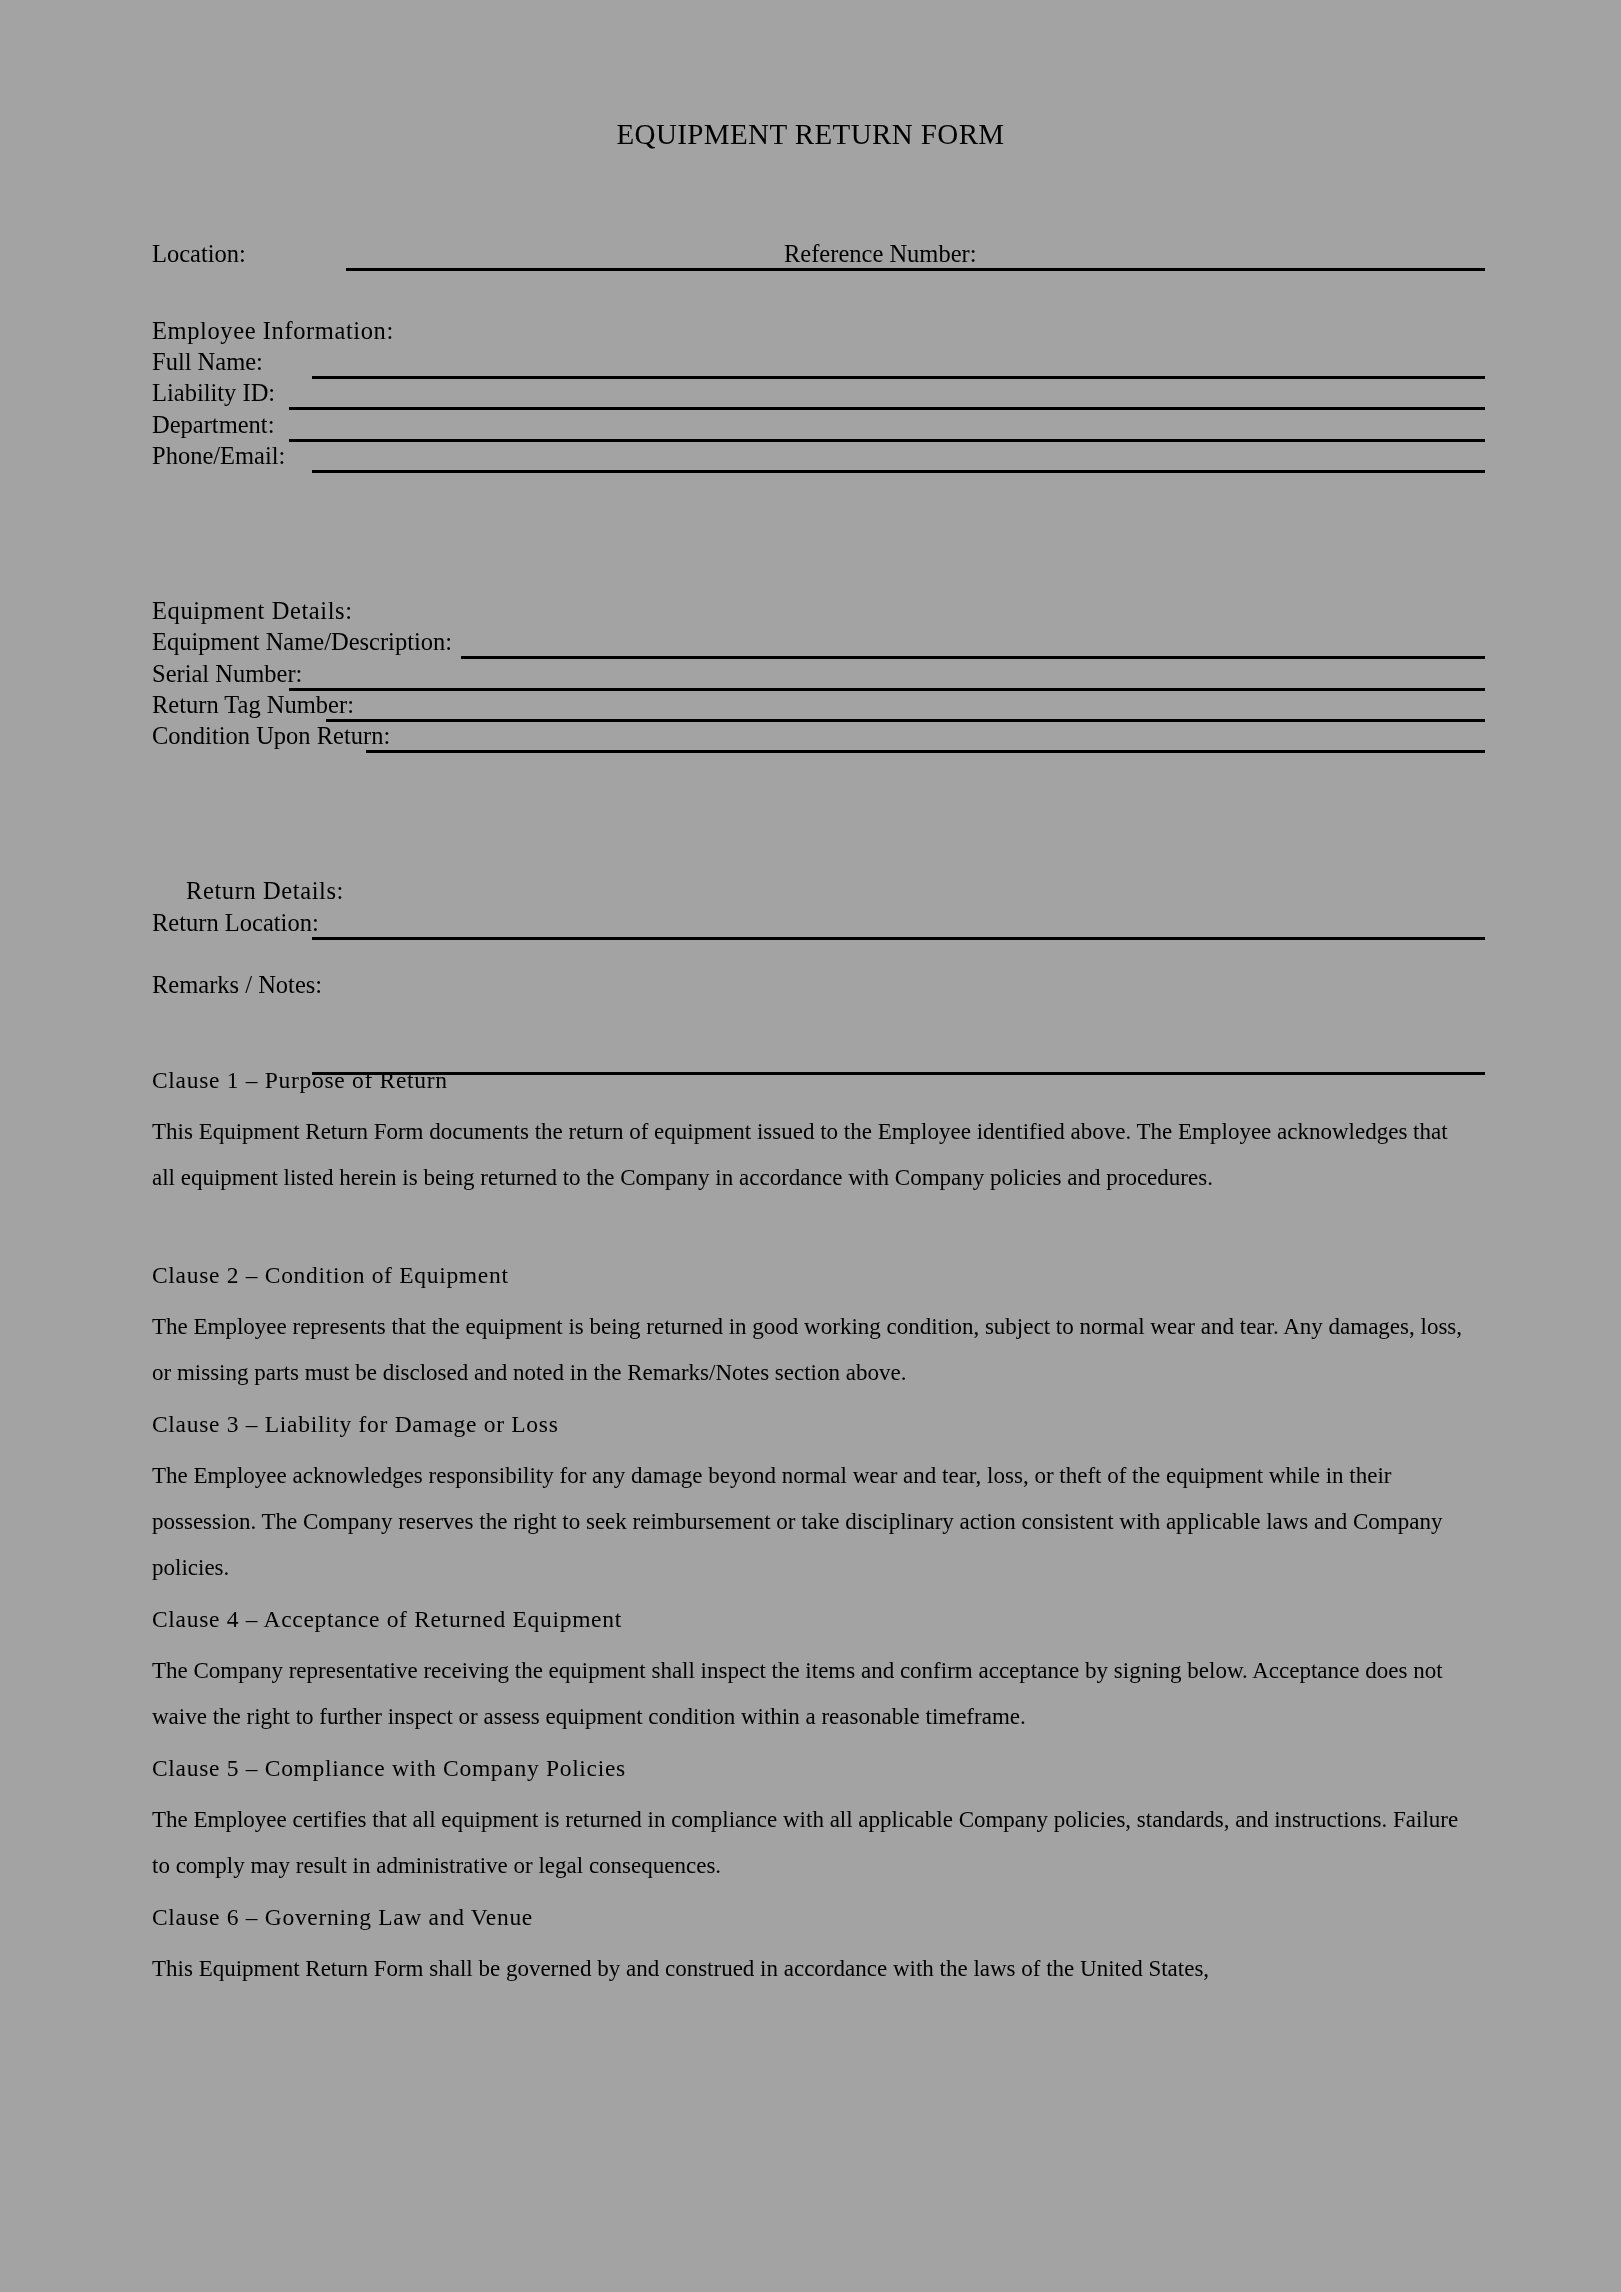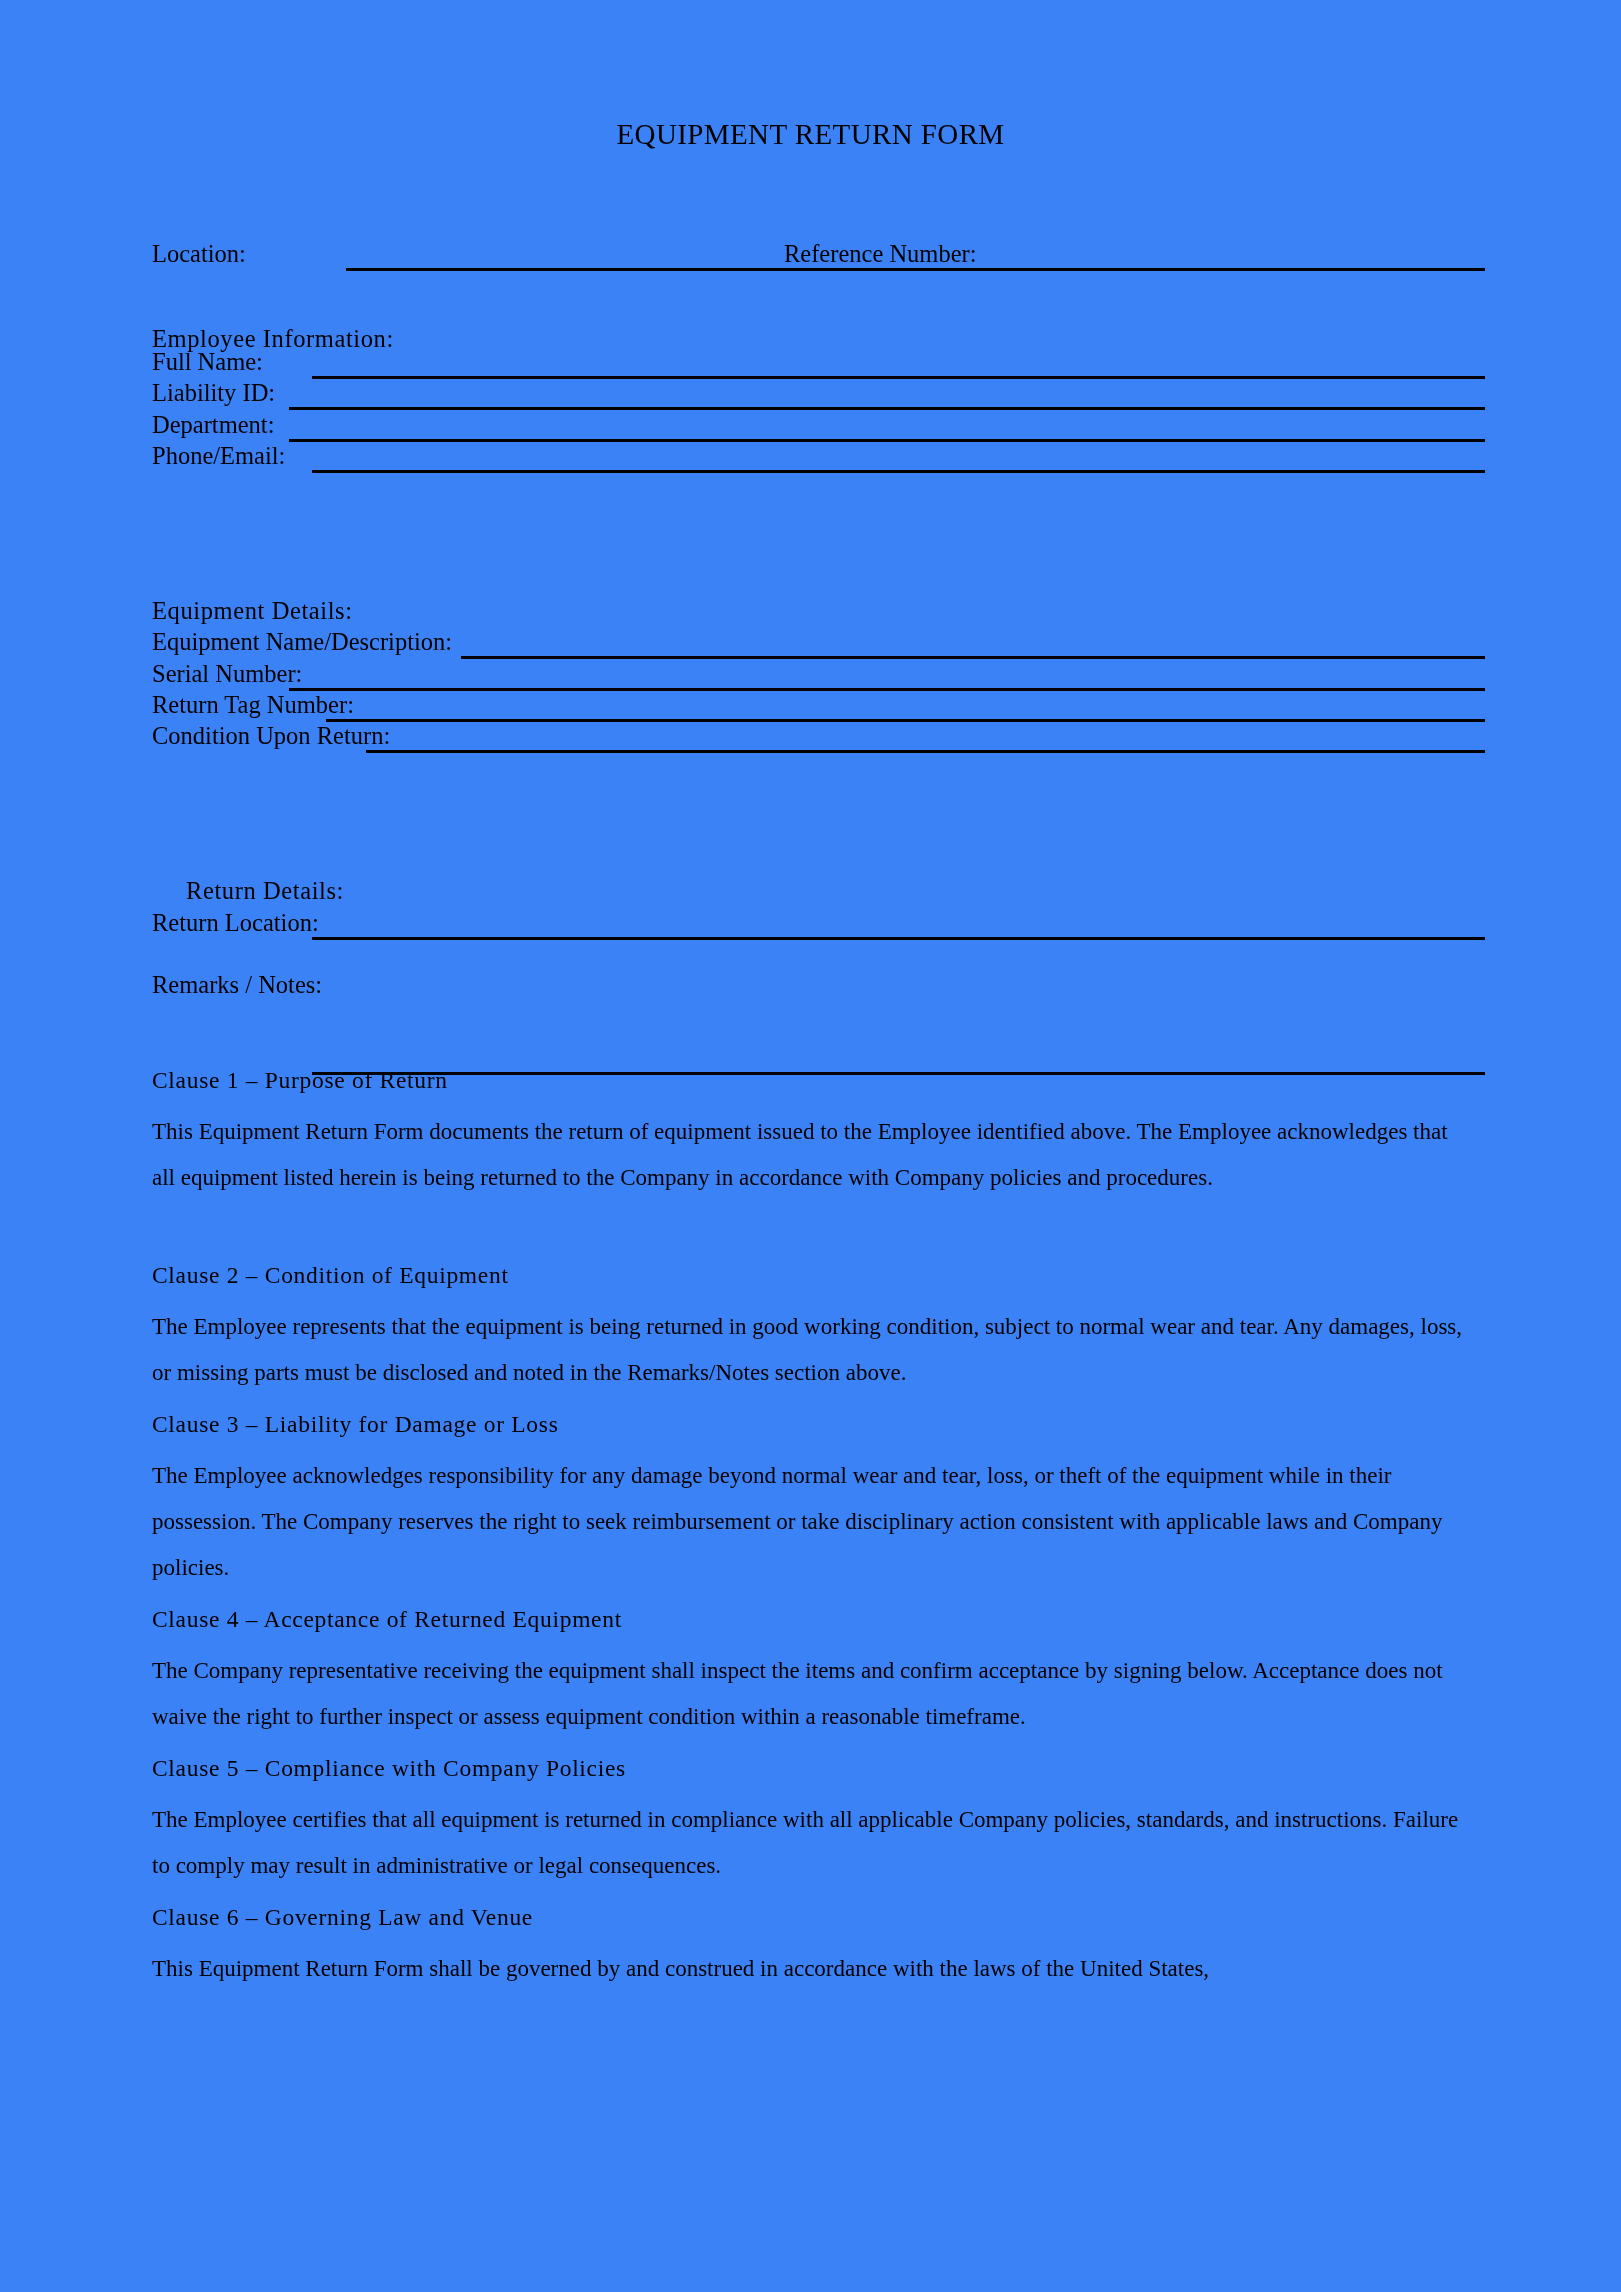--- a/index.html
+++ b/index.html
@@ -8,21 +8,21 @@
     background: #ffffff;
   }
   body {
     font-family: "Liberation Serif", "DejaVu Serif", serif;
     color: #000000;
   }
   .page {
     position: relative;
     width: 1621px;
     height: 2293px;
-    background: #3b82f6;
+    background: #a3a3a3;
     overflow: hidden;
     box-sizing: border-box;
   }
   .doc-title {
     position: absolute;
     top: 120px;
     left: 0;
     width: 1621px;
     text-align: center;
     font-size: 29px;
@@ -92,21 +92,21 @@
 <div class="page">
 
   <div class="doc-title">EQUIPMENT RETURN FORM</div>
 
   <div class="field-row" style="top:239px;">
     <span class="field-label">Location:</span>
     <span class="field-label inline-right">Reference Number:</span>
     <span class="rule" style="left:194px; right:0; top:29px;"></span>
   </div>
 
-  <div class="section-heading" style="top:324px;">Employee Information:</div>
+  <div class="section-heading" style="top:316px;">Employee Information:</div>
 
   <div class="field-row" style="top:347px;">
     <span class="field-label">Full Name:</span>
     <span class="rule" style="left:160px; right:0; top:29px;"></span>
   </div>
 
   <div class="field-row" style="top:378px;">
     <span class="field-label">Liability ID:</span>
     <span class="rule" style="left:137px; right:0; top:29px;"></span>
   </div>

